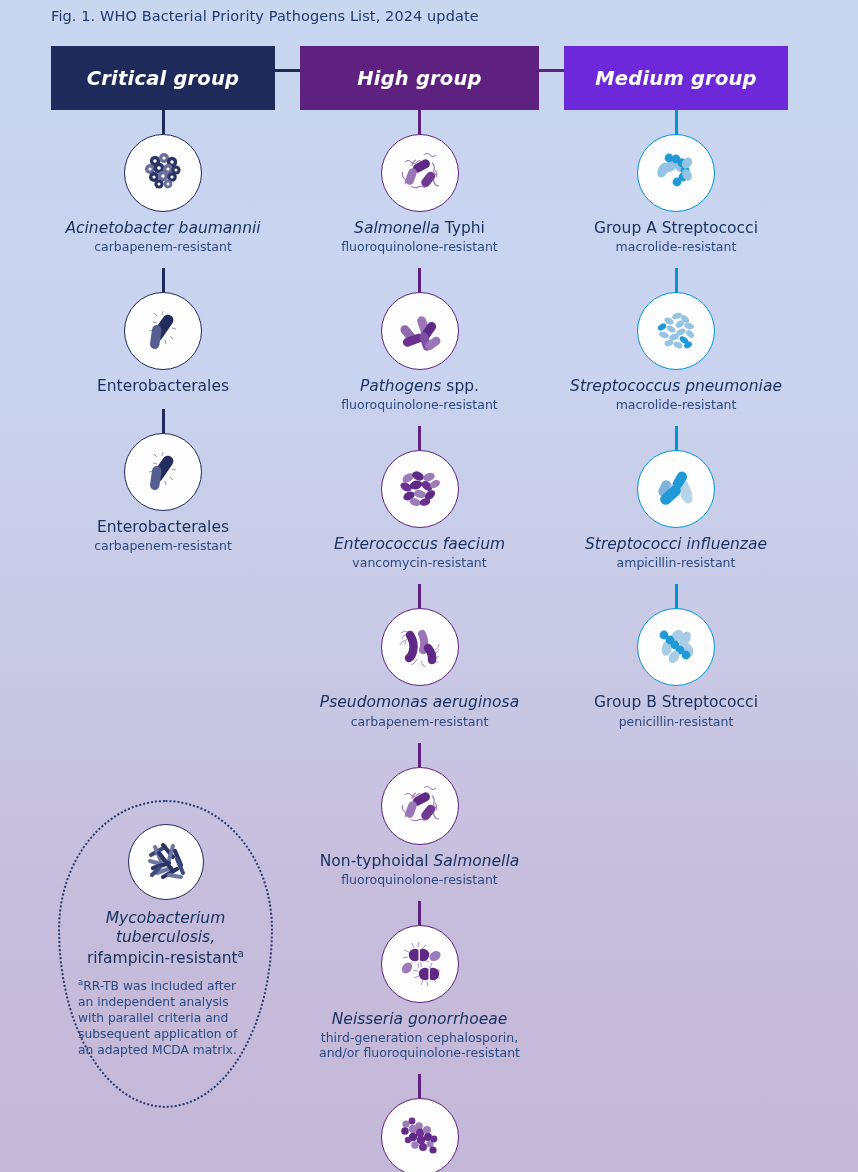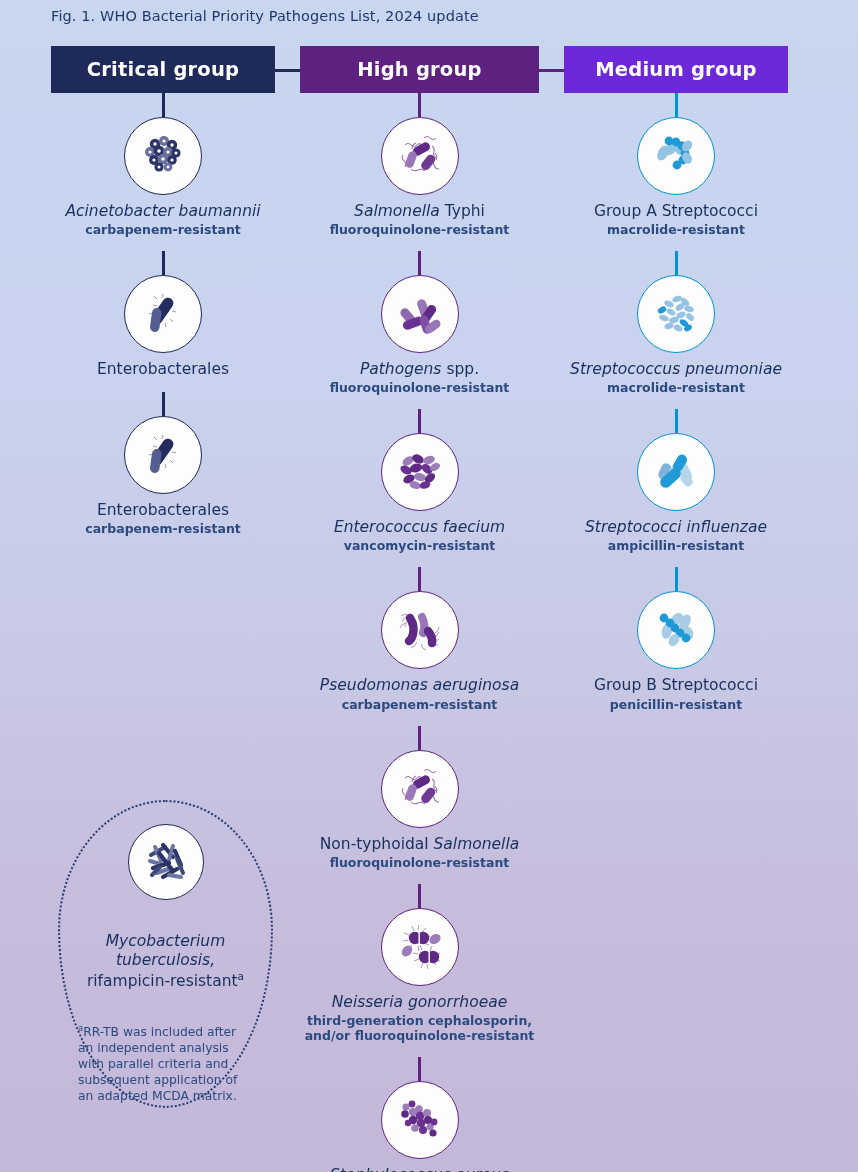--- a/index.html
+++ b/index.html
@@ -16,22 +16,22 @@
   }
 
   
   .board{position:absolute;left:0;top:0;width:858px;height:1172px;}
   .col{position:absolute;top:46px;}
   .col-critical{left:51px;width:224px;}
   .col-high{left:300px;width:239px;}
   .col-medium{left:564px;width:224px;}
 
   .hdr{
-    height:47px;display:flex;align-items:center;justify-content:center;
-    color:#ffffff;font-weight:bold;font-size:19.5px;letter-spacing:.2px;
+    height:64px;display:flex;align-items:center;justify-content:center;
+    color:#ffffff;font-weight:bold;font-size:19.5px;letter-spacing:.2px;font-style:italic;
   }
   .hdr-critical{background:#1e2a5a;}
   .hdr-high{background:#5f2180;}
   .hdr-medium{background:#6d28d9;}
 
   
   .hdr-link{position:absolute;top:69px;height:3px;}
   .hdr-link.a{left:275px;width:25px;background:#1e2a5a;}
   .hdr-link.b{left:539px;width:25px;background:#5f2180;}
 
@@ -52,31 +52,30 @@
   .disc-critical{border:1.6px solid #1e2a5a;}
   .disc-high{border:1.6px solid #5f2180;}
   .disc-medium{border:1.6px solid #0094d4;}
   .disc svg{display:block;}
 
   .caption{margin-top:7px;text-align:center;line-height:1.17;}
   .sp{font-size:15.5px;color:#17305f;font-style:italic;white-space:nowrap;}
   .sp.upright{font-style:normal;}
   .sp .rom{font-style:normal;}
   .sp .ital{font-style:italic;}
-  .res{font-size:12.5px;color:#2b4a80;margin-top:2px;line-height:1.2;font-weight:bold;}
+  .res{font-size:12.5px;color:#2b4a80;margin-top:2px;line-height:1.2;}
 
   
   .tb-oval{
     position:absolute;left:58px;top:800px;width:215px;height:308px;
     border:2.5px dotted #243a72;
     border-radius:50% 50% 50% 50% / 42% 42% 58% 58%;
     box-sizing:border-box;
     display:flex;flex-direction:column;align-items:center;
     padding-top:22px;
-    gap:23px;
   }
   .tb-oval .disc{width:76px;height:76px;border:1.6px solid #1e2a5a;}
   .tb-name{
     margin-top:9px;text-align:center;font-size:15.5px;color:#17305f;
     font-style:italic;line-height:1.22;
   }
   .tb-name .upr{font-style:normal;}
   .tb-note{
     margin-top:9px;font-size:12.3px;color:#2b4a80;
     line-height:1.31;width:175px;

